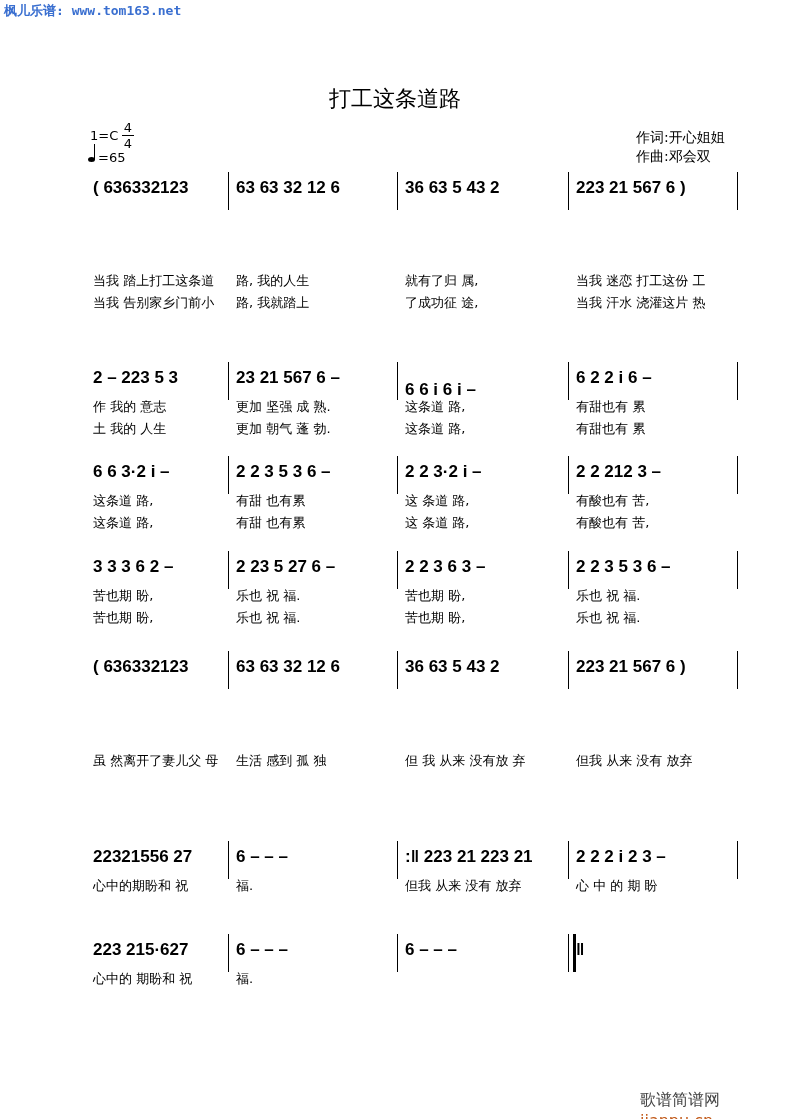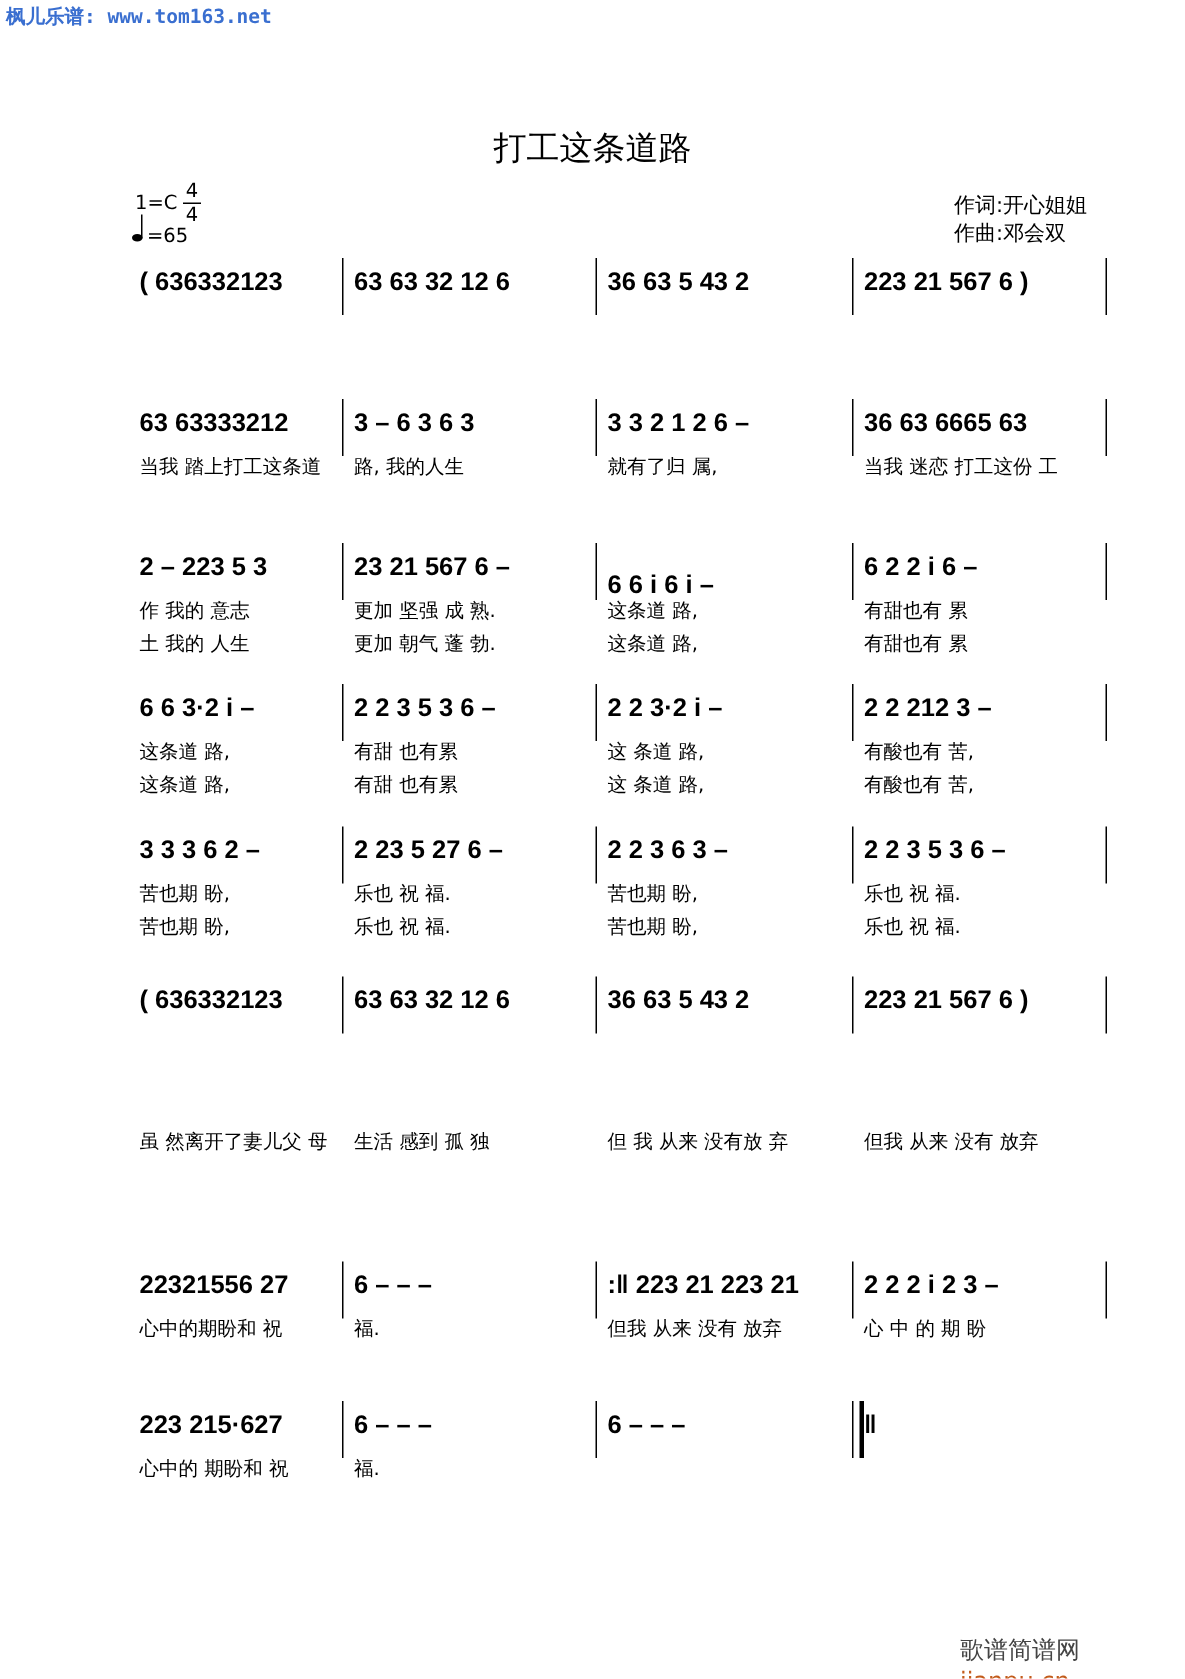--- a/index.html
+++ b/index.html
@@ -52,36 +52,32 @@
         <div class="bar" style="left: 143px;"></div>
         <div class="m" style="left: 151px;">63 63 32 12 6</div>
         <div class="bar" style="left: 312px;"></div>
         <div class="m" style="left: 320px;">36 63 5 43 2</div>
         <div class="bar" style="left: 483px;"></div>
         <div class="m" style="left: 491px;">223 21 567 6 )</div>
         <div class="bar" style="left: 652px;"></div>
       </div>
     </div>
     <div class="sys" style="top: 272px;">
-      <div class="notes">
-        <div class="m" style="left: 8px;">63 63333212</div>
-        <div class="bar" style="left: 143px;"></div>
-        <div class="m" style="left: 151px;">3 – 6 3 6 3</div>
-        <div class="bar" style="left: 312px;"></div>
-        <div class="m" style="left: 320px;">3 3 2 1 2 6 –</div>
-        <div class="bar" style="left: 483px;"></div>
-        <div class="m" style="left: 491px;">36 63 6665 63</div>
-        <div class="bar" style="left: 652px;"></div>
-      </div>
       <div class="lyr">
         <span style="left: 8px;">当我 踏上打工这条道</span>
         <span style="left: 151px;">路, 我的人生</span>
         <span style="left: 320px;">就有了归 属,</span>
         <span style="left: 491px;">当我 迷恋 打工这份 工</span>
       </div>
+      <div class="lyr">
+        <span style="left: 8px;">当我 告别家乡门前小</span>
+        <span style="left: 151px;">路, 我就踏上</span>
+        <span style="left: 320px;">了成功征 途,</span>
+        <span style="left: 491px;">当我 汗水 浇灌这片 热</span>
+      </div>
     </div>
     <div class="sys" style="top: 368px;">
       <div class="notes">
         <div class="m" style="left: 8px;">2 – 223 5 3</div>
         <div class="bar" style="left: 143px;"></div>
         <div class="m" style="left: 151px;">23 21 567 6 –</div>
         <div class="bar" style="left: 312px;"></div>
         <div class="m" style="left: 320px; margin-top: 12px;">6 6 i 6 i –</div>
         <div class="bar" style="left: 483px;"></div>
         <div class="m" style="left: 491px;">6 2 2 i 6 –</div>

